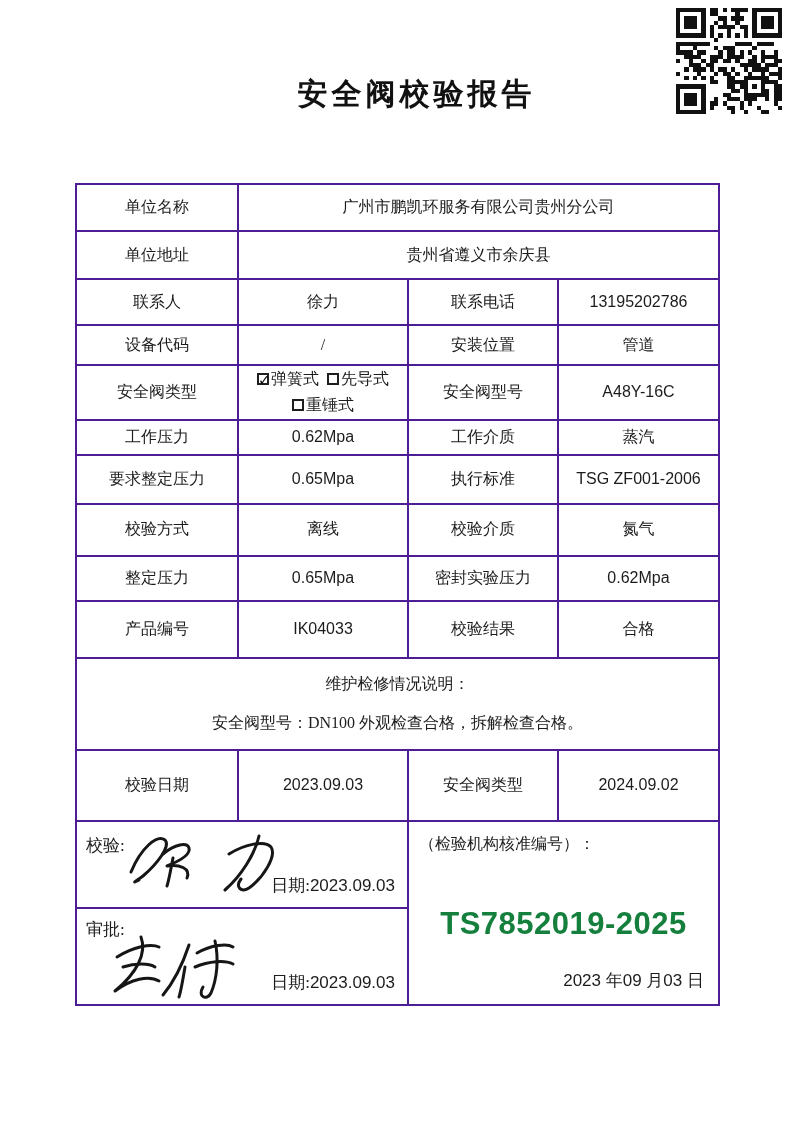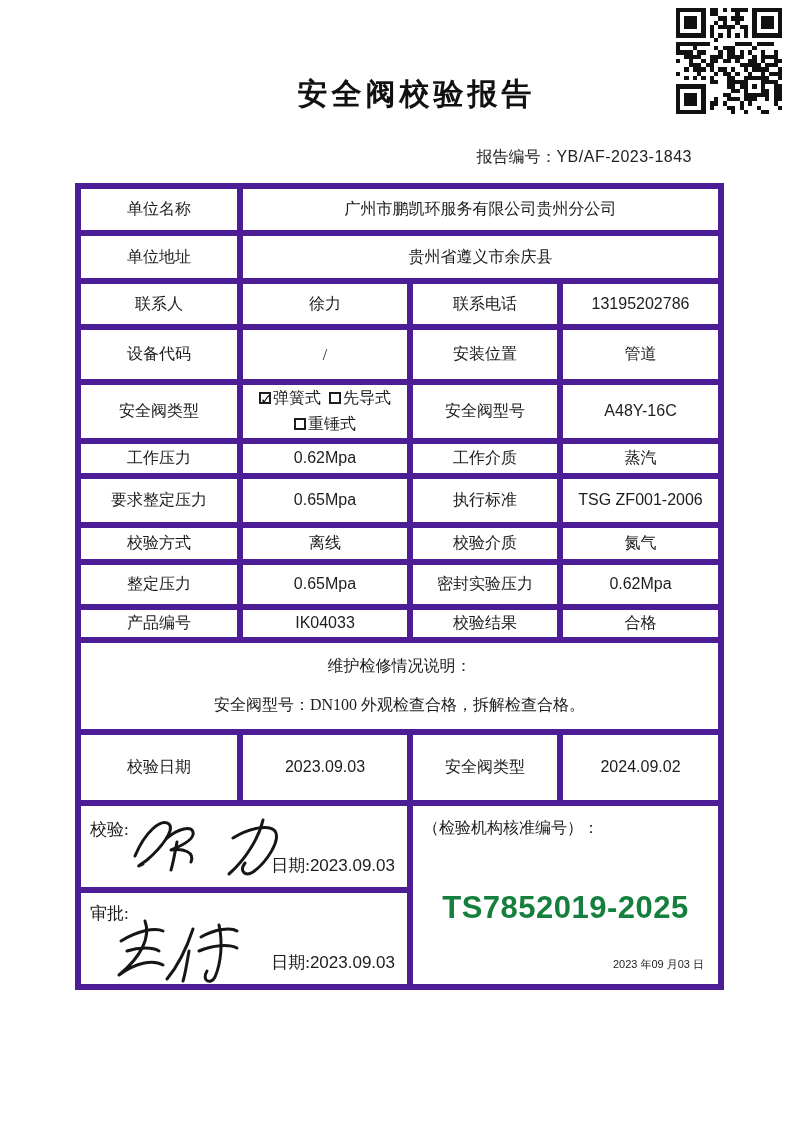--- a/index.html
+++ b/index.html
@@ -11,29 +11,29 @@
     font-size:30px; font-weight:bold; letter-spacing:4px; color:#111;padding-left:40px; }
 
   .qr { position:absolute; top:8px; left:676px; width:106px; height:106px; }
 
   .report-no { position:absolute; top:147px; left:0; width:692px; text-align:right;
     font-size:16px; color:#222; }
   .report-no .num { font-family:"Liberation Sans", sans-serif; font-size:16px; letter-spacing:0.5px; }
 
   table.main { position:absolute; top:183px; left:75px; width:643px;
     border-collapse:collapse; table-layout:fixed; }
-  table.main td { border:6px solid #4c1d95; text-align:center; vertical-align:middle;
+  table.main td { border:2px solid #4c1d95; text-align:center; vertical-align:middle;
     font-size:16px; color:#1c1c1c; padding:0 4px; overflow:hidden; }
   td.lab { font-size:16px; }
   .num { font-family:"Liberation Sans", sans-serif; }
   .val-num { font-family:"Liberation Sans", sans-serif; font-size:17px; }
 
-  tr.r1{height:47px} tr.r2{height:48px} tr.r3{height:46px} tr.r4{height:55px}
-  tr.r5{height:54px} tr.r6{height:35px} tr.r7{height:49px} tr.r8{height:37px}
-  tr.r9{height:45px} tr.r10{height:33px} tr.r11{height:92px} tr.r12{height:71px}
+  tr.r1{height:47px} tr.r2{height:48px} tr.r3{height:46px} tr.r4{height:40px}
+  tr.r5{height:54px} tr.r6{height:35px} tr.r7{height:49px} tr.r8{height:52px}
+  tr.r9{height:45px} tr.r10{height:57px} tr.r11{height:92px} tr.r12{height:71px}
   tr.r13{height:87px} tr.r14{height:97px}
 
   td.maint { text-align:left; padding:10px 12px; vertical-align:top; }
   .maint-line1 { font-size:16px; }
   .maint-line2 { font-size:16px; margin-top:18px; }
 
   .opts { line-height:1.65; font-size:15px; text-align:center; }
   .cbx { display:inline-block; width:12px; height:12px; border:2px solid #1e1e1e;
     margin-right:2px; vertical-align:-1px; position:relative; background:#fff; }
   .cbx.checked::after { content:"\2713"; position:absolute; top:-7px; left:-1px;
@@ -48,21 +48,21 @@
   .sig-date { position:absolute; right:12px; bottom:10px; font-size:17px; }
   .sig-date .num { font-size:17px; }
   svg.signature { position:absolute; }
   svg.sig-verif { left:40px; top:2px; }
   svg.sig-appr { left:16px; top:18px; }
 
   td.approve-cell { position:relative; vertical-align:top;border-radius:20px; }
   .org-label { position:absolute; left:10px; top:12px; font-size:16px; }
   .org-code { position:absolute; left:0; top:84px; width:100%; text-align:center;
     font-family:"Liberation Sans", sans-serif; font-size:31px; font-weight:600; letter-spacing:0.5px; color:#15803d; }
-  .org-date { position:absolute; right:14px; bottom:12px; font-size:11px; }
+  .org-date { position:absolute; right:14px; bottom:12px; font-size:17px; }
 </style>
 </head>
 <body>
 
 <div class="page">
 
   <div class="doc-title">安全阀校验报告</div>
 
   <svg class="qr" id="qr-svg" viewBox="0 0 25 25" shape-rendering="crispEdges" fill="#111111">
       <rect x="0" y="0" width="1" height="1"></rect>
@@ -371,23 +371,20 @@
       <rect x="3" y="24" width="1" height="1"></rect>
       <rect x="4" y="24" width="1" height="1"></rect>
       <rect x="5" y="24" width="1" height="1"></rect>
       <rect x="6" y="24" width="1" height="1"></rect>
       <rect x="13" y="24" width="1" height="1"></rect>
       <rect x="16" y="24" width="1" height="1"></rect>
       <rect x="20" y="24" width="1" height="1"></rect>
       <rect x="21" y="24" width="1" height="1"></rect>
     </svg>
 
-  <div class="report-no">
-    <span>报告编号：</span><span class="num">YB/AF-2023-1843</span>
-  </div>
 
   <table class="main">
     <colgroup>
         <col style="width:162px">
         <col style="width:170px">
         <col style="width:150px">
         <col style="width:161px">
       </colgroup>
 
     <tbody>

